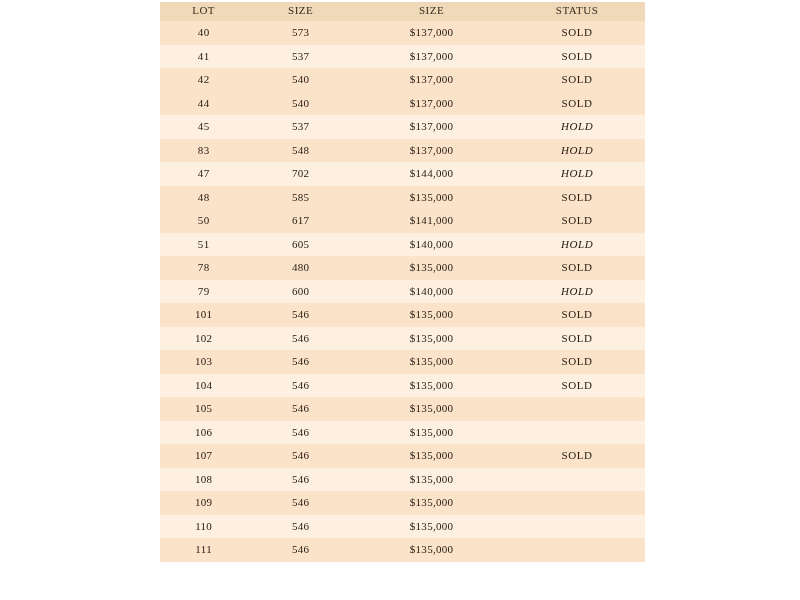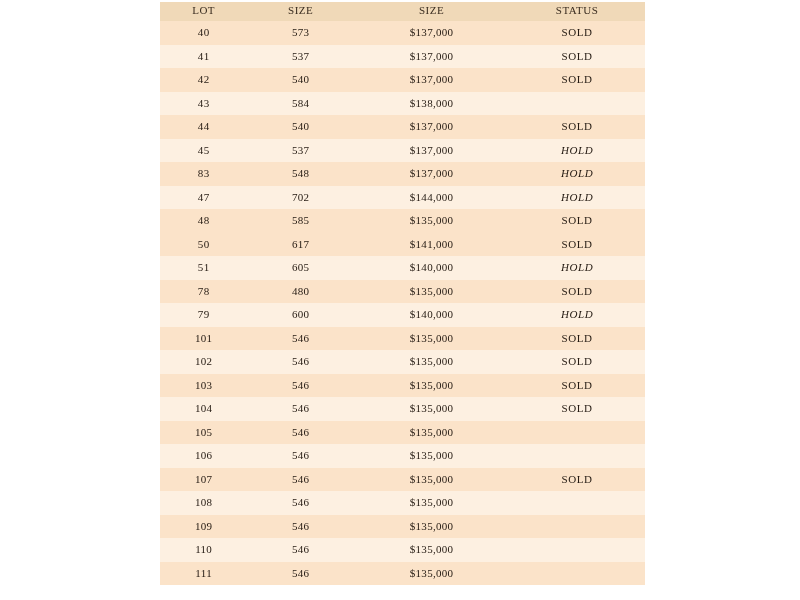--- a/index.html
+++ b/index.html
@@ -113,26 +113,20 @@
             <td class="col-size">537</td>
             <td class="col-price">$137,000</td>
             <td class="col-status">SOLD</td>
           </tr>
           <tr class="row-odd">
             <td class="col-lot">42</td>
             <td class="col-size">540</td>
             <td class="col-price">$137,000</td>
             <td class="col-status">SOLD</td>
           </tr>
-          <tr class="row-even">
-            <td class="col-lot">43</td>
-            <td class="col-size">584</td>
-            <td class="col-price">$138,000</td>
-            <td class="col-status"></td>
-          </tr>
           <tr class="row-odd">
             <td class="col-lot">44</td>
             <td class="col-size">540</td>
             <td class="col-price">$137,000</td>
             <td class="col-status">SOLD</td>
           </tr>
           <tr class="row-even">
             <td class="col-lot">45</td>
             <td class="col-size">537</td>
             <td class="col-price">$137,000</td>

